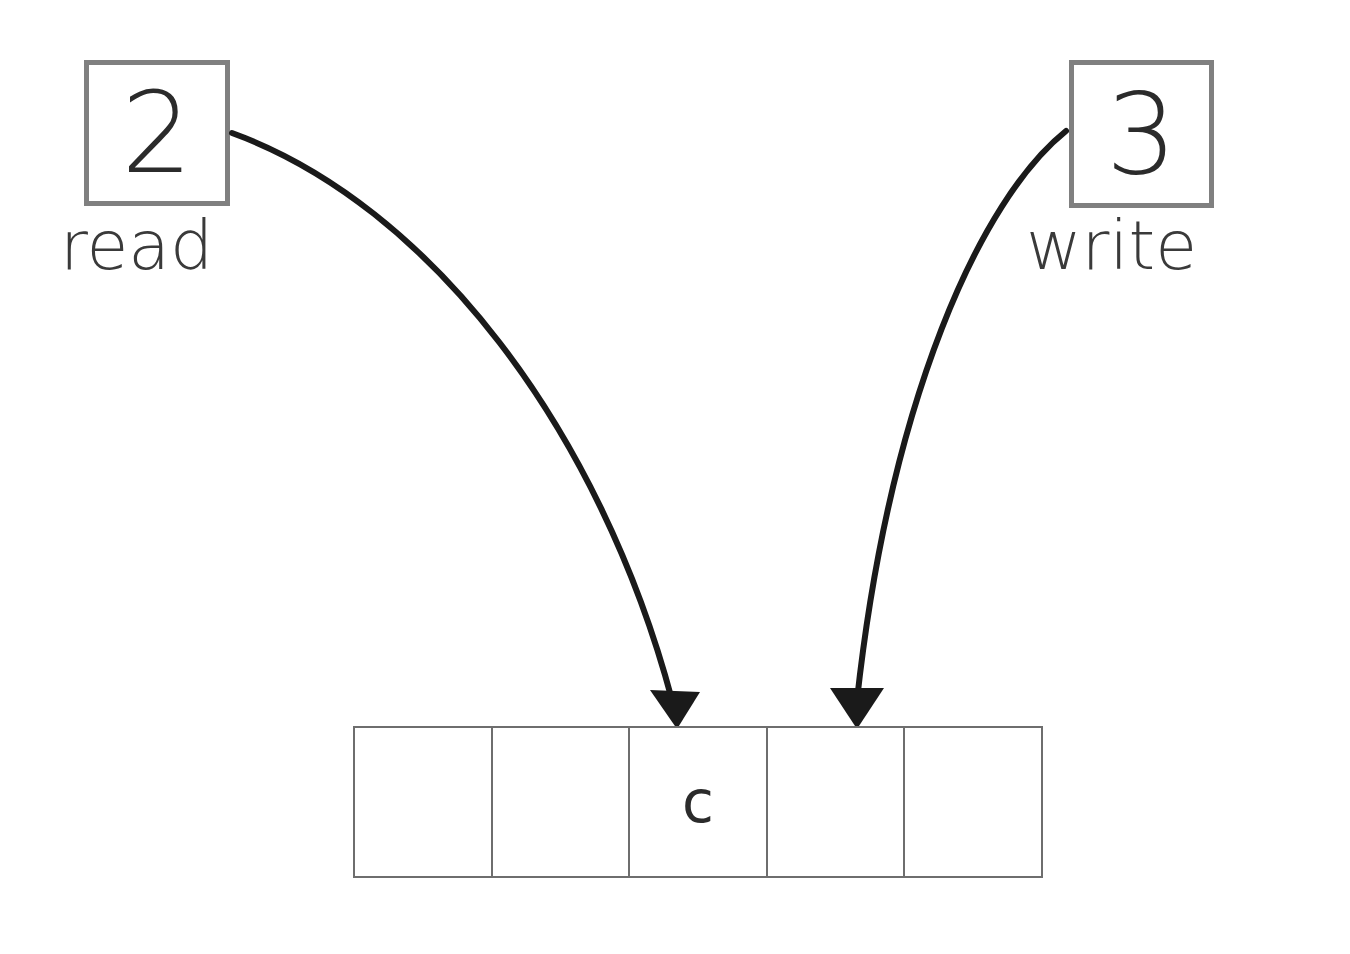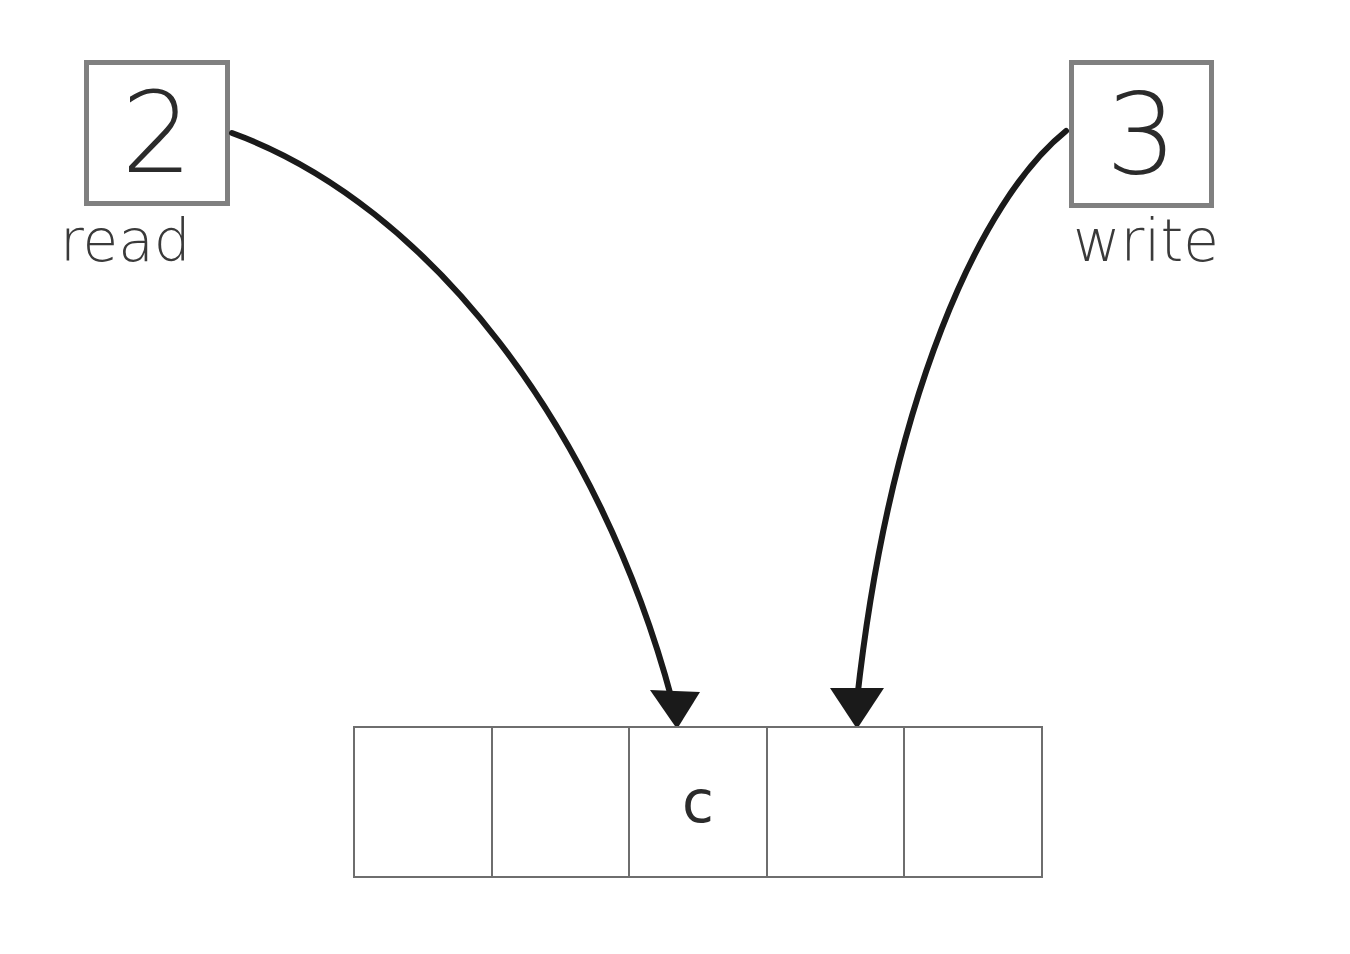--- a/index.html
+++ b/index.html
@@ -45,32 +45,31 @@
     width: 145px;
     height: 148px;
     font-size: 112px;
   }
   
   .op-label {
     position: absolute;
     color: #3a3a3a;
     font-family: "DejaVu Sans", sans-serif;
     font-weight: 300;
-    font-size: 58px;
+    font-size: 68px;
     line-height: 1;
     white-space: nowrap;
   }
   #label-read {
     left: 60px;
     top: 212px;
   }
   #label-write {
     left: 1026px;
     top: 212px;
-    margin-left: 47px;
   }
   
   #arrow-layer {
     position: absolute;
     left: 0;
     top: 0;
     width: 1350px;
     height: 954px;
     pointer-events: none;
   }

